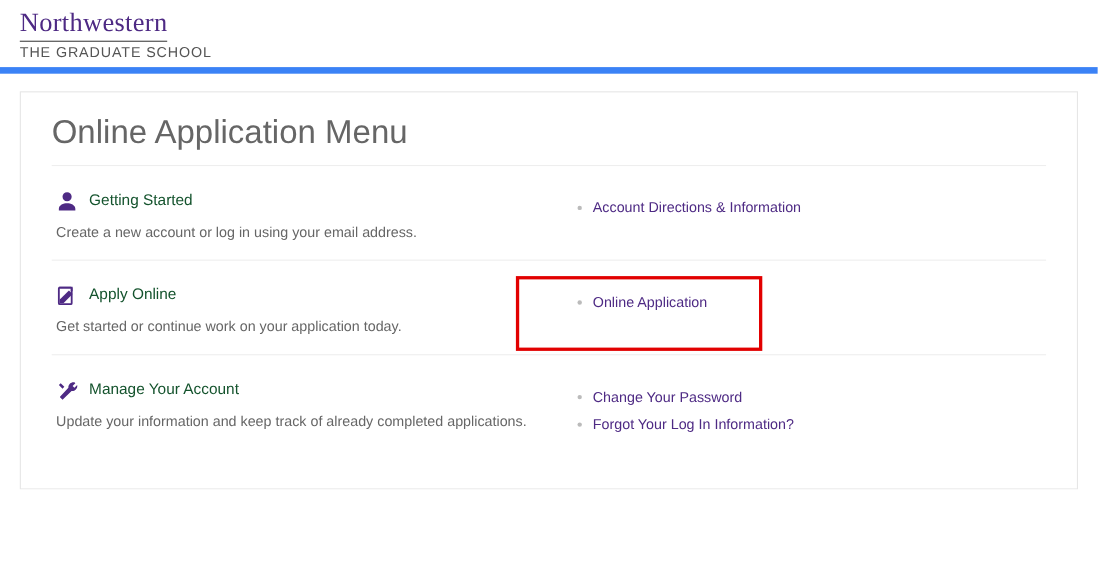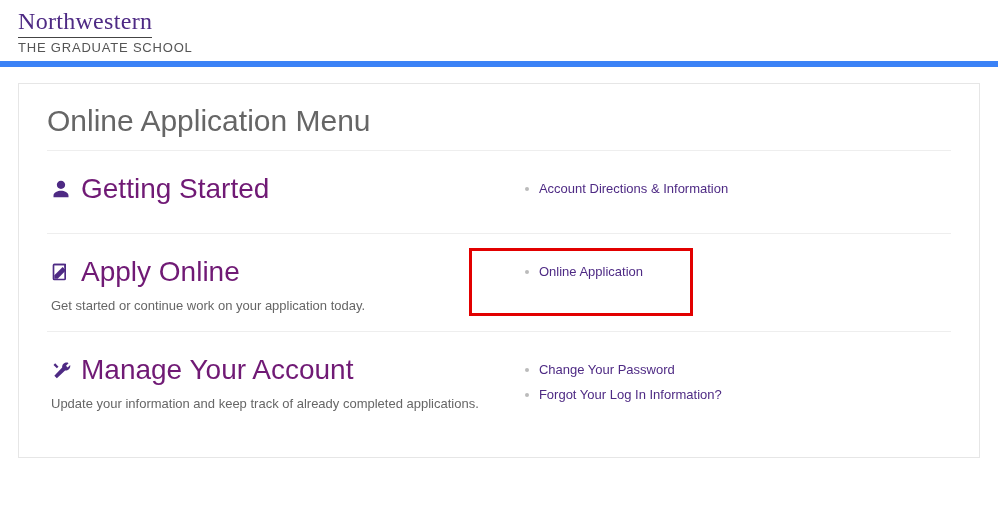--- a/index.html
+++ b/index.html
@@ -49,25 +49,25 @@
   .section-left {
     flex: 0 0 52%;
   }
   .section-right {
     flex: 1 1 48%;
     padding-left: 8px;
     padding-top: 4px;
     position: relative;
   }
   .section-heading {
-    font-size: 28px;
+    font-size: 14px;
     font-weight: 400;
-    color: #701a75;
+    color: #14532d;
     display: flex;
-    align-items: center;
+    align-items: flex-start;
     gap: 10px;
     margin-bottom: 10px;
   }
   .section-heading .icon-slot svg { display: block; }
   .section-desc {
     font-size: 13px;
     color: #666;
   }
   ul.links {
     list-style: none;
@@ -116,20 +116,21 @@
   <div class="section">
     <div class="section-left">
       <h2 class="section-heading">
         <span class="icon-slot">
           <svg width="20" height="20" viewBox="0 0 24 24" fill="#4e2a84">
               <path d="M12 12c2.8 0 5-2.2 5-5s-2.2-5-5-5-5 2.2-5 5 2.2 5 5 5zm0 2c-4 0-9 2-9 6v2h18v-2c0-4-5-6-9-6z"></path>
             </svg>
         </span>
         <span>Getting Started</span>
       </h2>
+      <p class="section-desc">Create a new account or log in using your email address.</p>
     </div>
     <div class="section-right">
       <ul class="links">
         <li><a href="#">Account Directions &amp; Information</a></li>
       </ul>
     </div>
   </div>
 
   <div class="section">
     <div class="section-left">

